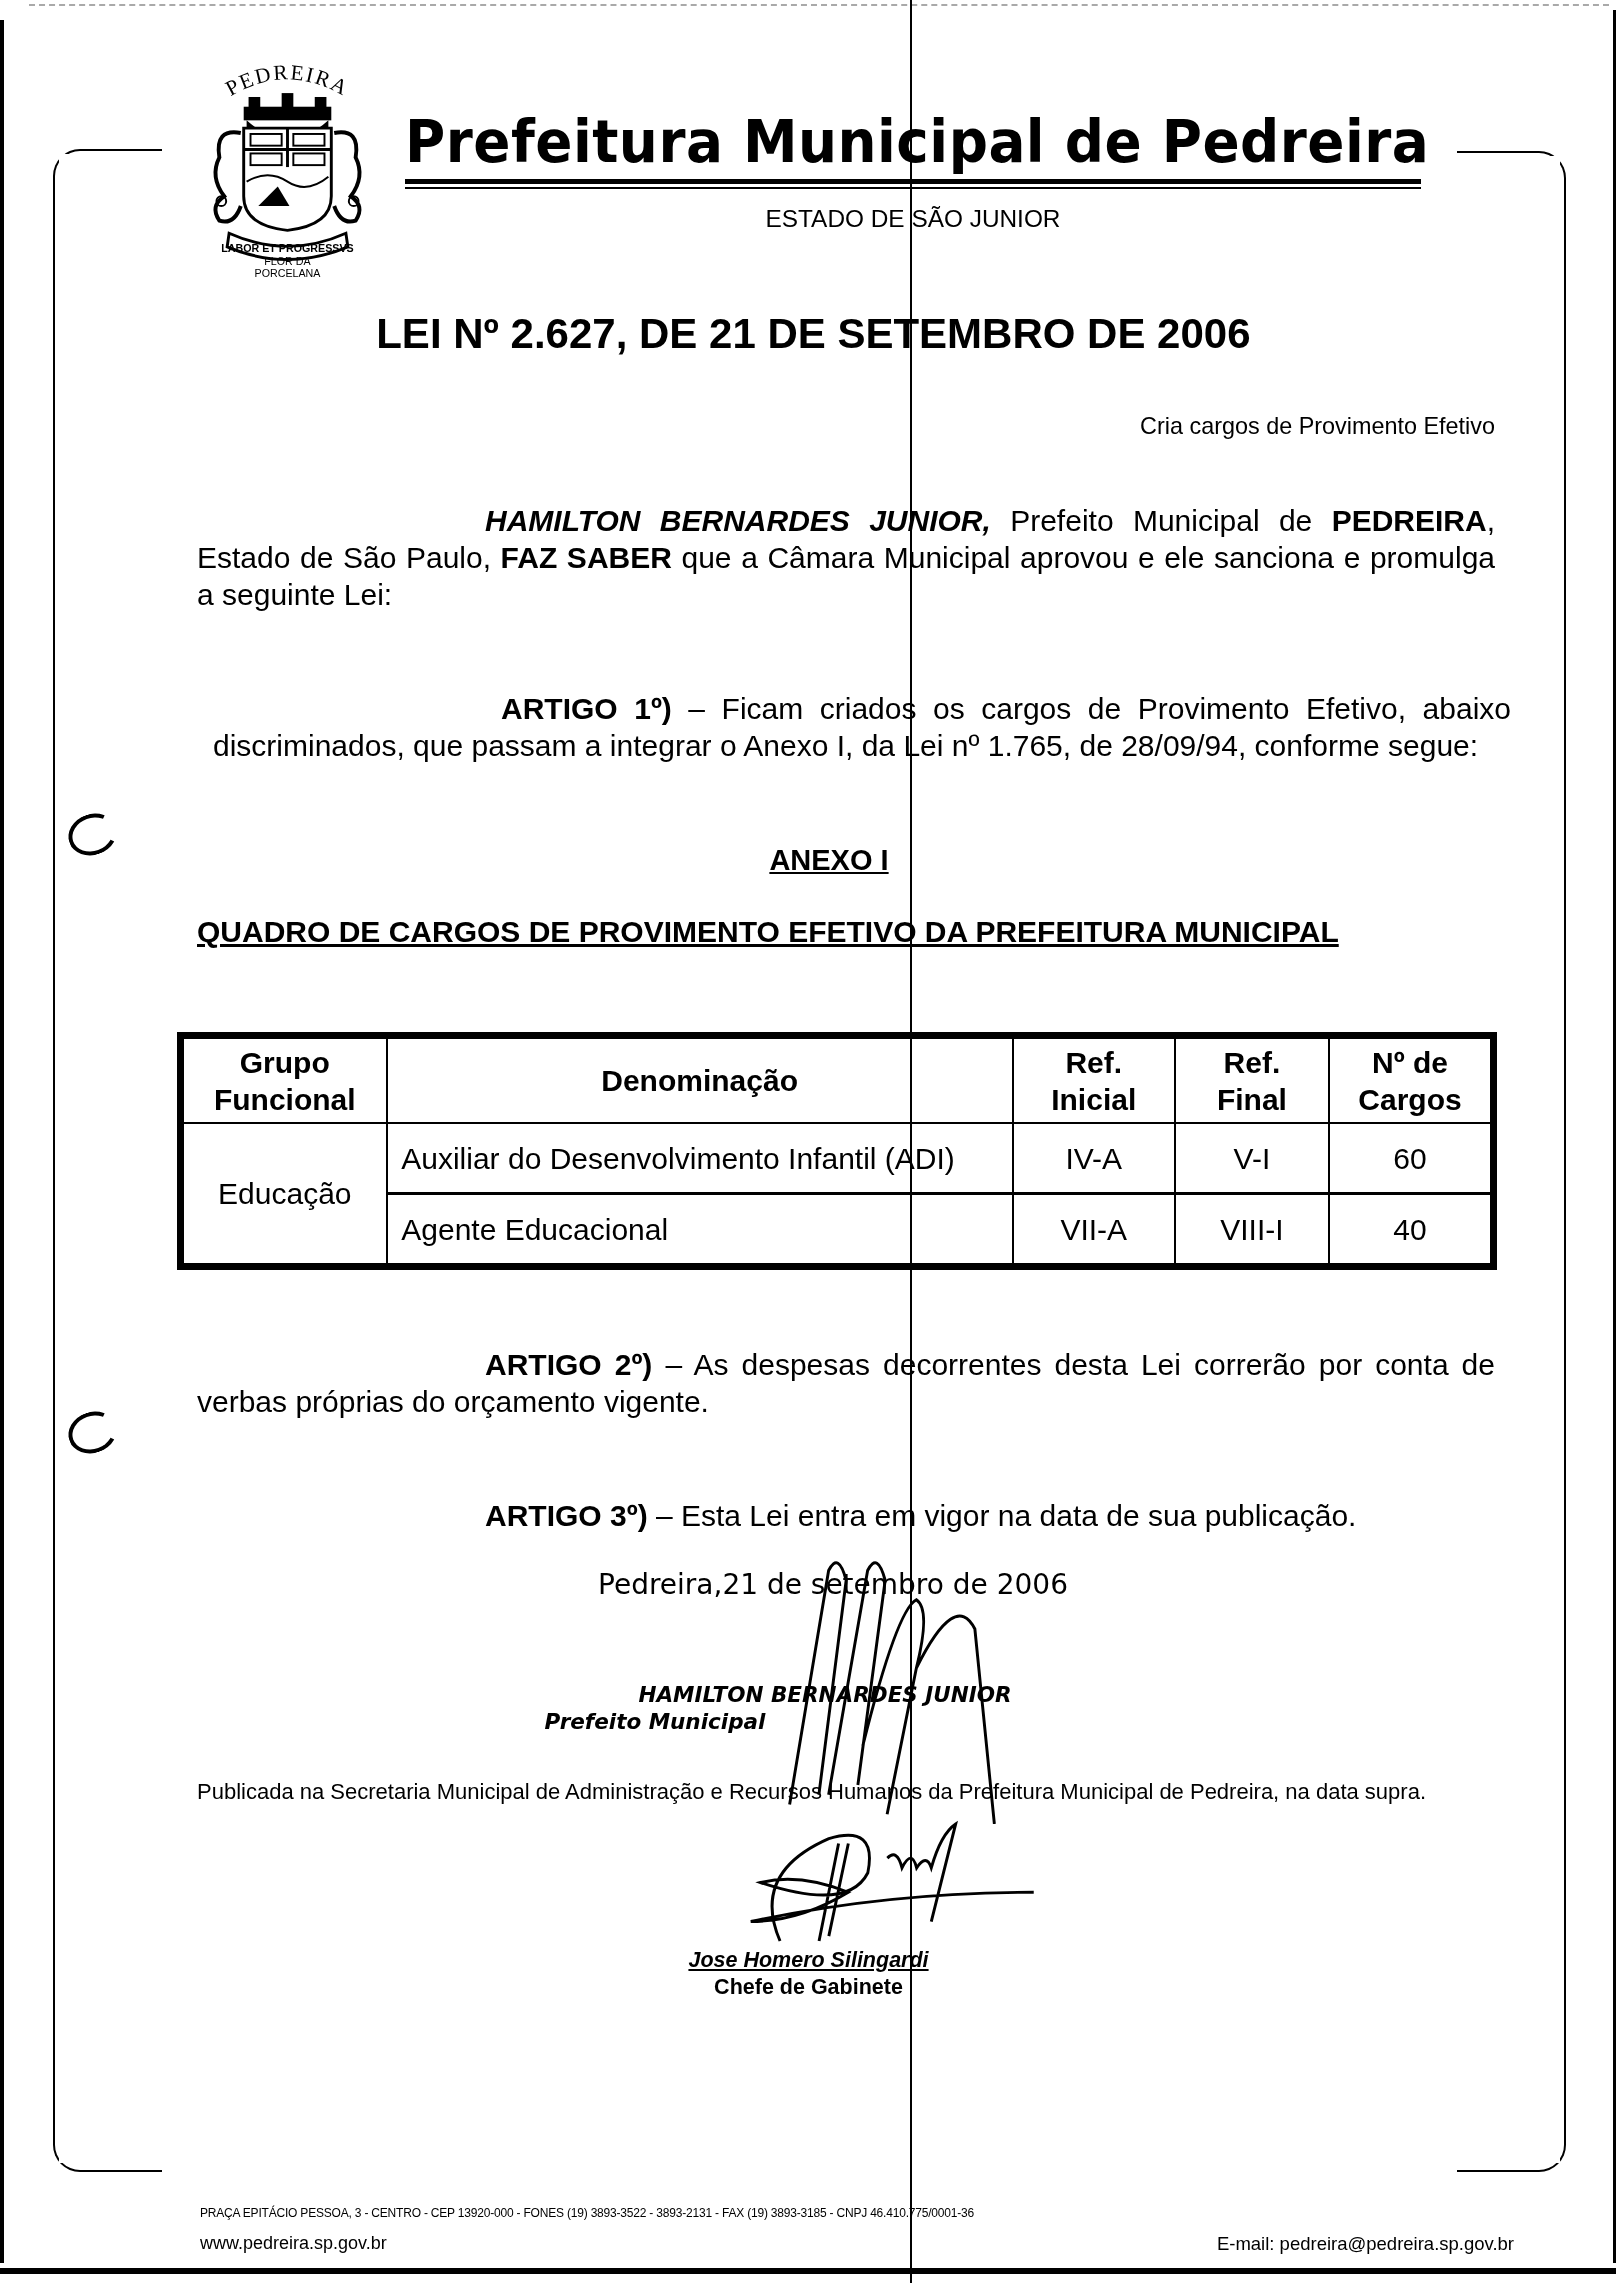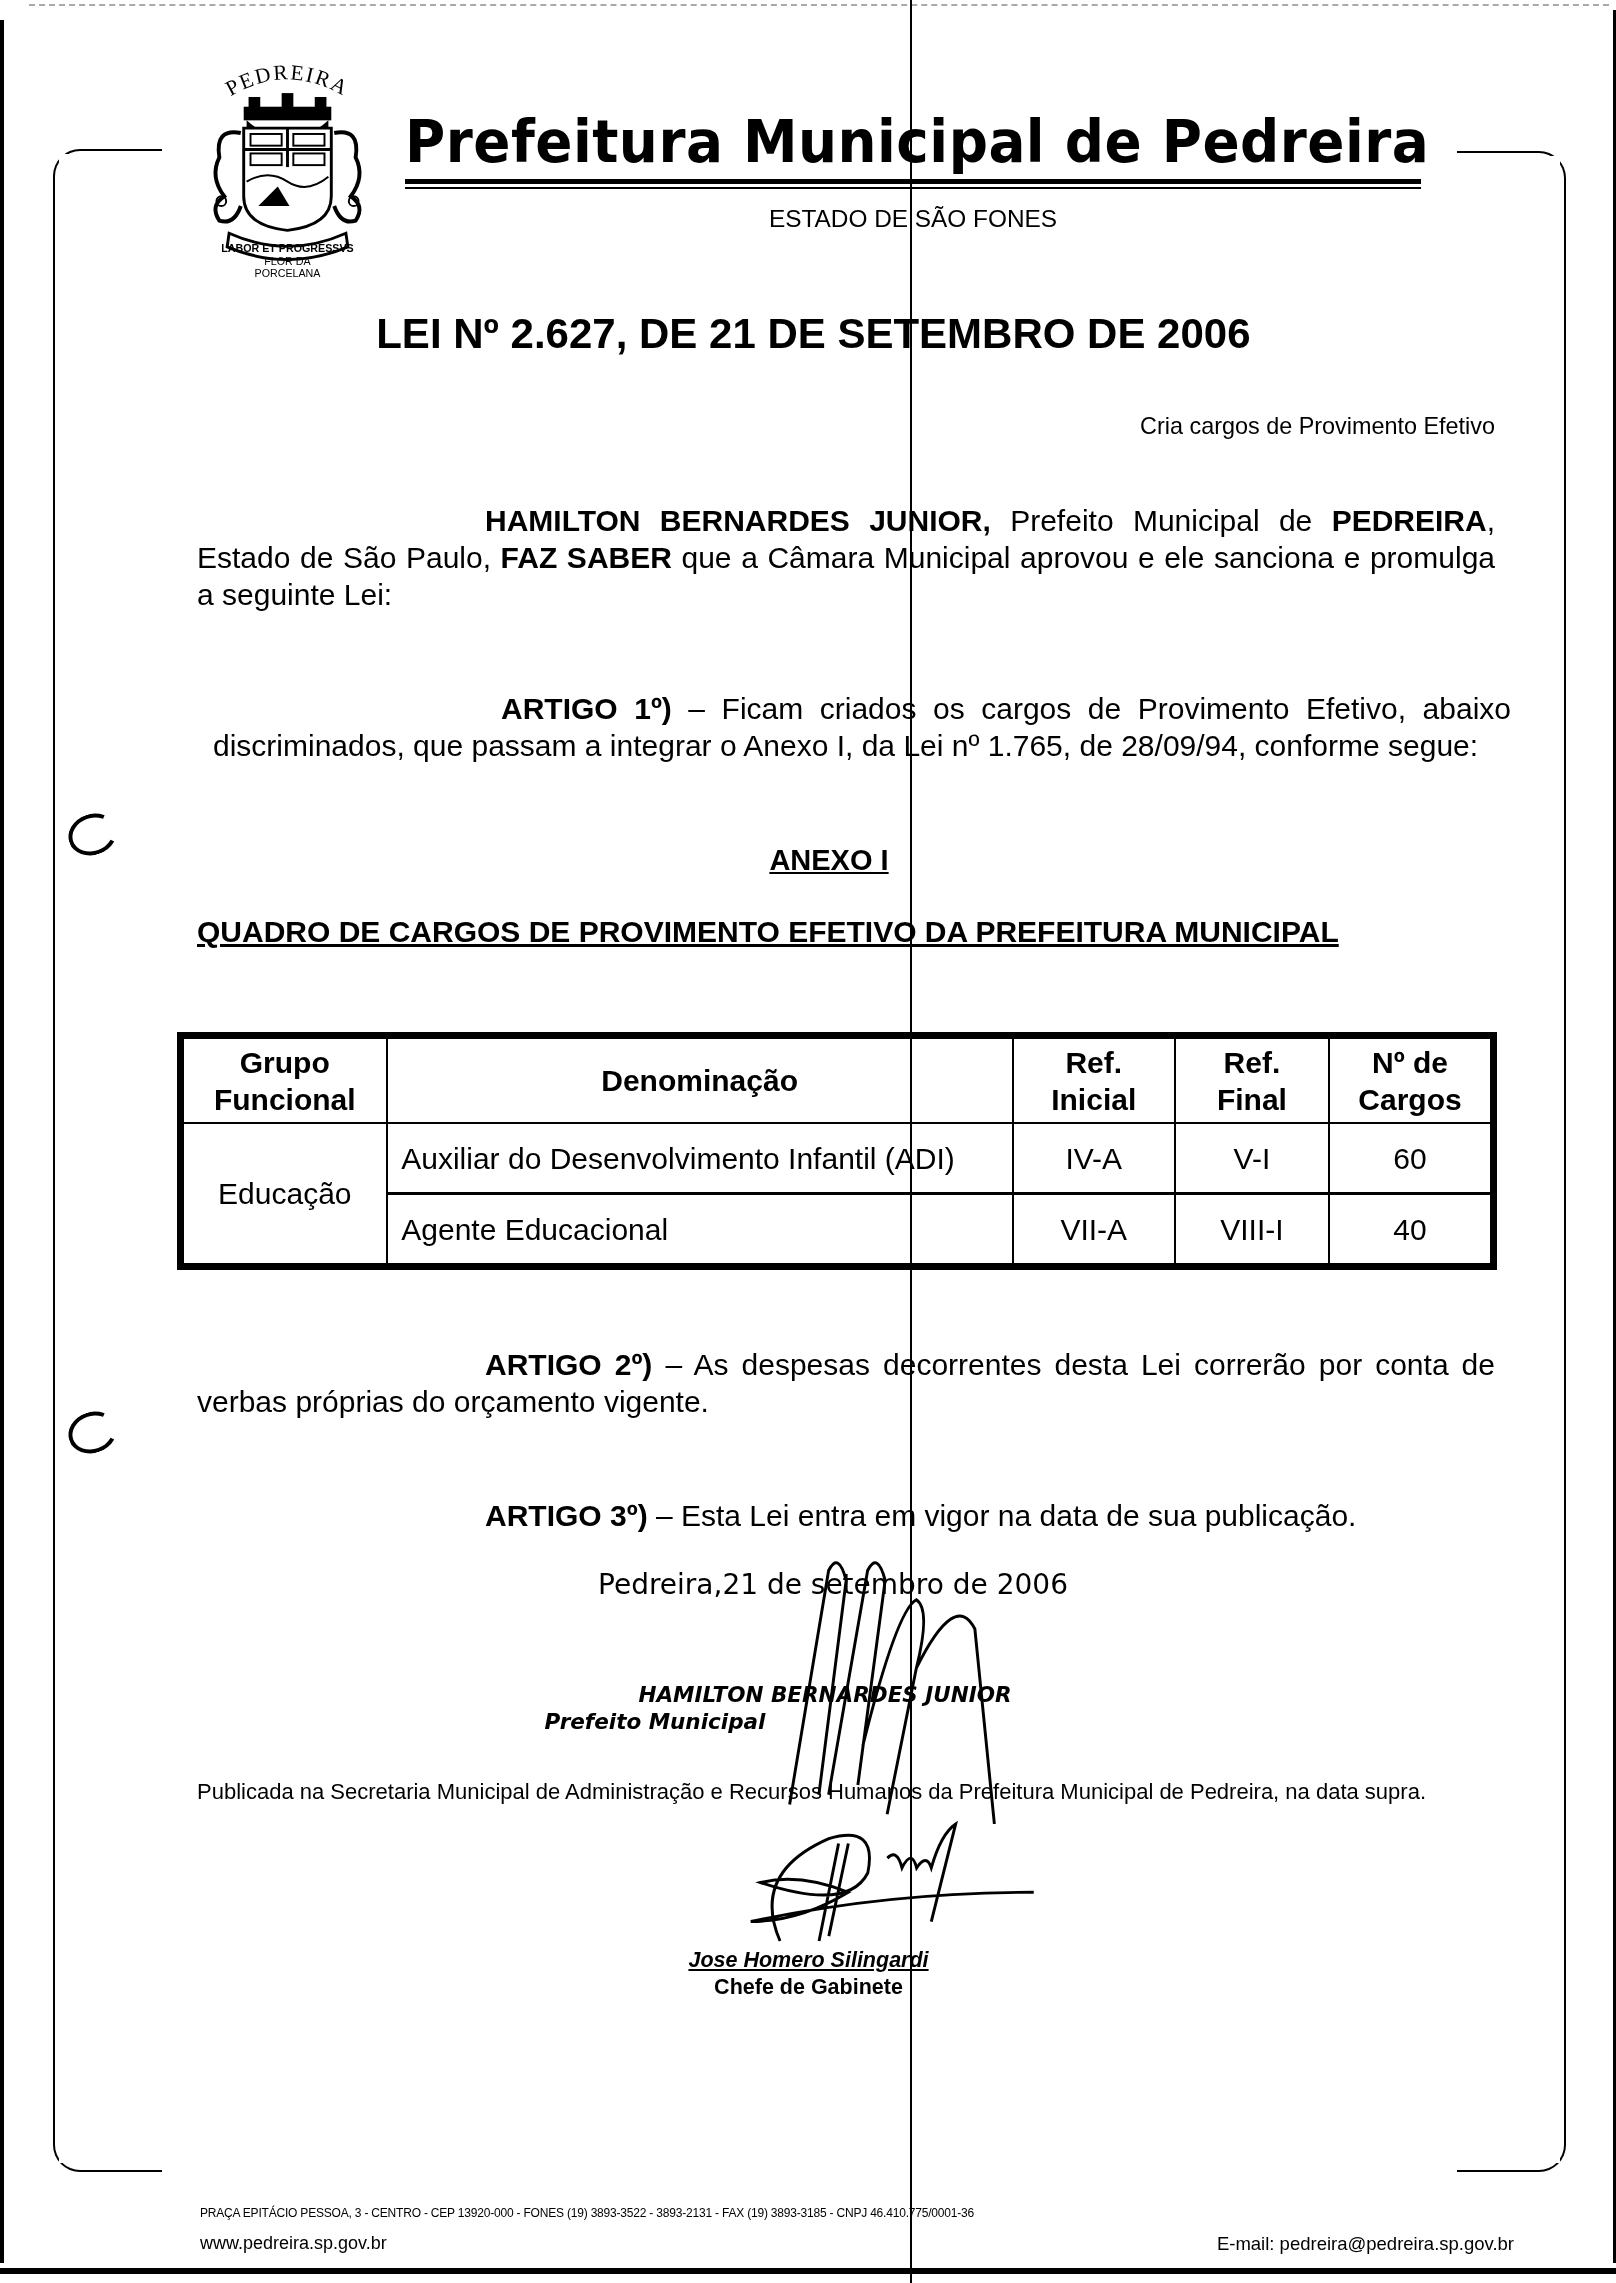--- a/index.html
+++ b/index.html
@@ -30,21 +30,21 @@
   .law-title { left: 0; top: 310px; width: 1617px; text-align: center; font-size: 42px; font-weight: bold; padding-left: 9.8px; box-sizing: border-box; }
   .subject { right: 122px; top: 413px; font-size: 23.4px; }
 
   .body-text { left: 197px; width: 1298px; font-size: 30px; line-height: 37px; text-align: justify; }
   .body-text .indent { display: inline-block; width: 288px; }
   .p1 { top: 502px; }
   .p2 { top: 690px; margin-left: 16px; }
   .p3 { top: 1346px; }
   .p4 { top: 1497px; }
   .bold { font-weight: bold; }
-  .bi { font-weight: bold; }
+  .bi { font-weight: bold; font-style: italic; }
 
   .annex-label { left: 0; width: 1658px; top: 844px; text-align: center; font-size: 29px; font-weight: bold; text-decoration: underline; }
   .annex-heading { left: 197px; top: 915px; font-size: 30px; font-weight: bold; text-decoration: underline; white-space: nowrap; }
 
   
   .cargos-table { left: 177px; top: 1032px; width: 1320px; border-collapse: collapse; border: 7.8px solid #000; }
   .cargos-table th, .cargos-table td { border: 2px solid #000; font-size: 30px; line-height: 37px; text-align: center; padding: 0 7.8px; }
   .cargos-table th { font-weight: bold; height: 83px; }
   .cargos-table td { height: 68px; }
   .cargos-table td.left { text-align: left; padding-left: 13.7px; border-radius: 9px; }
@@ -113,21 +113,21 @@
     <path d="M50,178 Q110,205 170,178 L172,192 Q110,218 48,192 Z" fill="#fff" stroke="#000" stroke-width="3"></path>
     <text x="110" y="197" font-size="11" font-weight="bold" text-anchor="middle" font-family="Liberation Sans, sans-serif">LABOR ET PROGRESSVS</text>
     <text x="110" y="211" font-size="11" text-anchor="middle" font-family="Liberation Sans, sans-serif">FLOR DA</text>
     <text x="110" y="223" font-size="11" text-anchor="middle" font-family="Liberation Sans, sans-serif">PORCELANA</text>
   </svg>
 </div>
 
 <div class="abs org-title">Prefeitura Municipal de Pedreira</div>
 <div class="abs title-rule-1"></div>
 <div class="abs title-rule-2"></div>
-<div class="abs state-line">ESTADO DE SÃO FONES</div>
+<div class="abs state-line">ESTADO DE SÃO JUNIOR</div>
 
 <div class="abs law-title">LEI Nº 2.627, DE 21 DE SETEMBRO DE 2006</div>
 <div class="abs subject">Cria cargos de Provimento Efetivo</div>
 
 <div class="abs body-text p1">
   <span class="indent"></span><span class="bi">HAMILTON BERNARDES JUNIOR,</span><span> Prefeito Municipal de </span><span class="bold">PEDREIRA</span><span>, Estado de São Paulo, </span><span class="bold">FAZ SABER</span><span> que a Câmara Municipal aprovou e ele sanciona e promulga a seguinte Lei:</span>
 </div>
 
 <div class="abs body-text p2">
   <span class="indent"></span><span class="bold">ARTIGO 1º)</span><span> – Ficam criados os cargos de Provimento Efetivo, abaixo discriminados, que passam a integrar o Anexo I, da Lei nº 1.765, de 28/09/94, conforme segue:</span>

